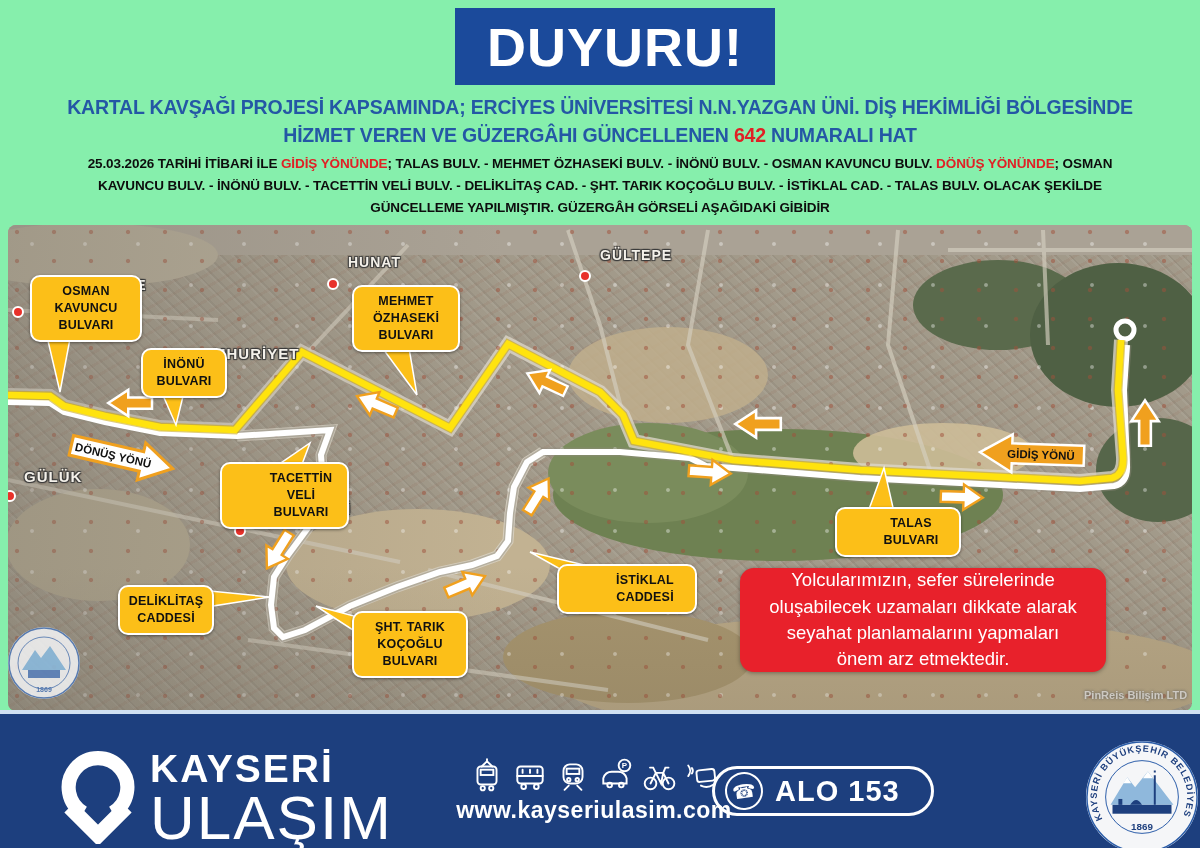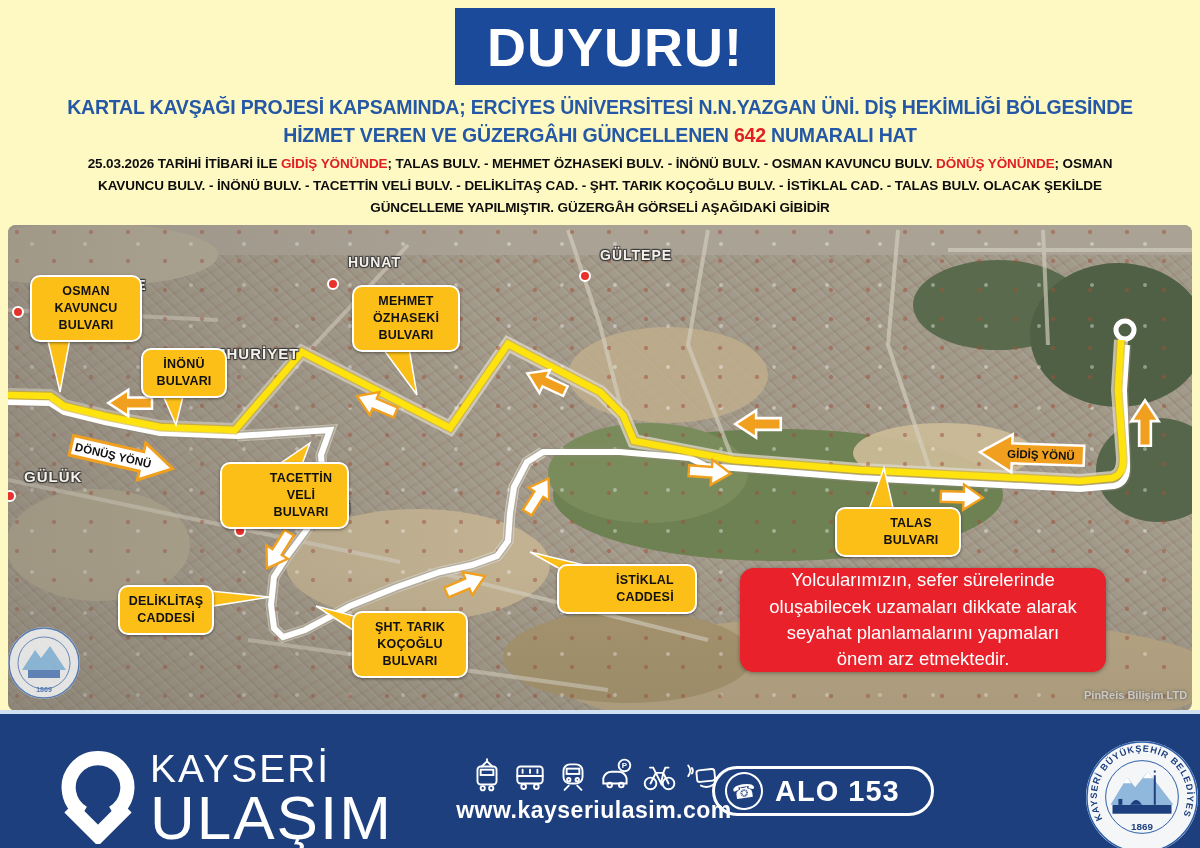--- a/index.html
+++ b/index.html
@@ -1,17 +1,17 @@
 <!DOCTYPE html>
 <html><head>
 <meta charset="utf-8">
 <style>
   html,body{margin:0;padding:0;background:#fff;}
   body{width:1200px;height:848px;overflow:hidden;font-family:"Liberation Sans",sans-serif;}
-  .page{position:relative;width:1200px;height:848px;background:#fef9c3;}
+  .page{position:relative;width:1200px;height:848px;background:#86efac;}
 
   
   .banner{position:absolute;left:455px;top:8px;width:320px;height:77px;background:#1b4a9b;
     display:flex;align-items:center;justify-content:center;color:#fff;font-weight:bold;
     font-size:54px;letter-spacing:1px;}
   .title{position:absolute;top:94px;left:0;width:1200px;text-align:center;color:#2457a5;
     font-weight:bold;font-size:19.5px;line-height:1.42;letter-spacing:-0.2px;}
   .title .inner{display:inline-block;max-width:1070px;}
   .red{color:#e02025;}
   .body-text{position:absolute;top:153px;left:60px;width:1080px;text-align:center;color:#0d0d0d;
@@ -47,21 +47,21 @@
     box-shadow:0 1px 4px rgba(0,0,0,.35);}
   .credit{position:absolute;left:1076px;top:464px;font-size:11px;font-weight:bold;color:#cdc9c2;
     text-shadow:0 0 3px #555;}
   .wm-seal{position:absolute;left:0px;top:395px;opacity:.9;}
 
   
   .footer{position:absolute;left:0;top:710px;width:1200px;height:138px;background:#1d3f7e;
     border-top:4px solid #cfe0f2;box-sizing:border-box;overflow:hidden;color:#fff;}
   .pin-logo{position:absolute;left:50px;top:30px;}
   .brand{position:absolute;left:150px;top:36px;width:180px;}
-  .brand .l1{font-size:39px;font-weight:normal;letter-spacing:2px;line-height:.95;}
+  .brand .l1{font-size:39px;font-weight:bold;letter-spacing:2px;line-height:.95;}
   .brand .l2{font-size:62px;font-weight:normal;letter-spacing:2px;line-height:1.0;}
   .brand .tag{font-size:14px;font-style:italic;letter-spacing:4px;text-align:right;margin-top:6px;
     font-weight:bold;}
   .midblock{position:absolute;left:438px;top:44px;width:312px;text-align:center;}
   .icons-row{display:flex;justify-content:center;gap:7px;}
   .site{font-size:23px;font-weight:bold;letter-spacing:.5px;margin-top:5px;}
   .alo-pill{position:absolute;left:712px;top:52px;width:222px;height:50px;border:3px solid #fff;
     border-radius:999px;box-sizing:border-box;display:flex;align-items:center;padding-left:10px;gap:12px;}
   .alo-phone{width:34px;height:34px;border:2.5px solid #fff;border-radius:50%;display:flex;
     align-items:center;justify-content:center;font-size:19px;transform:rotate(-8deg);}

